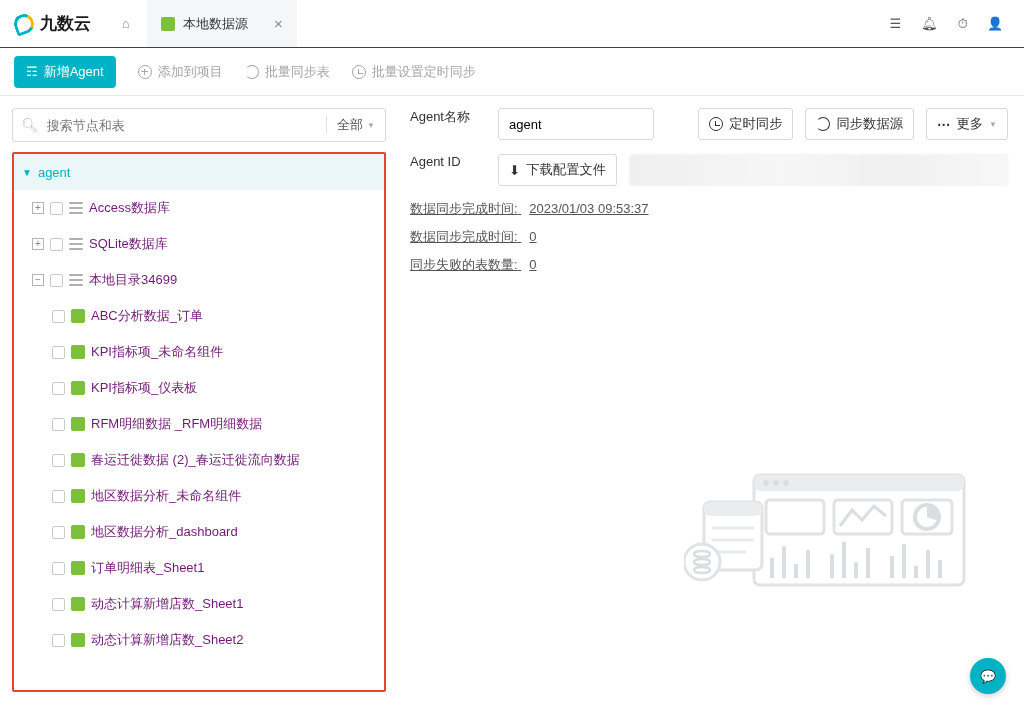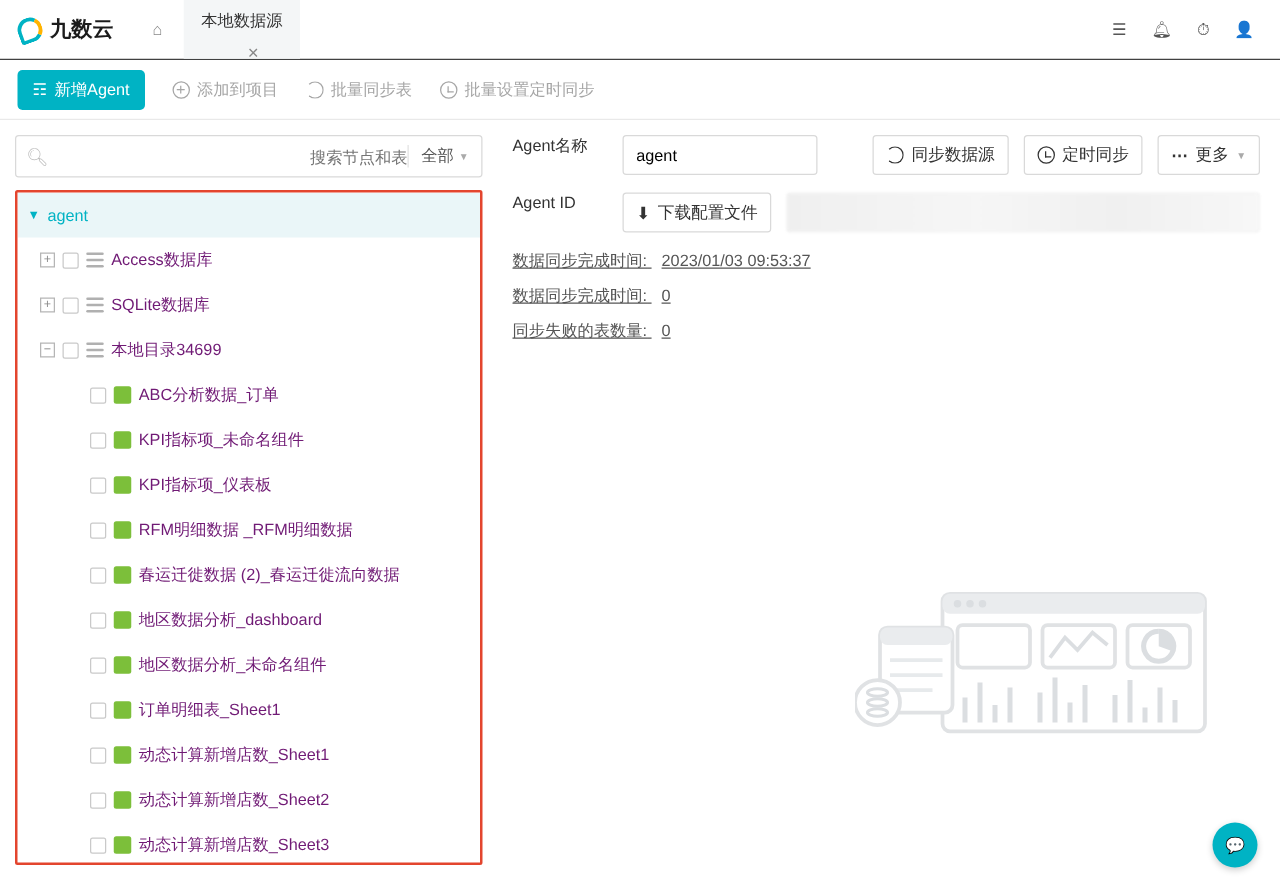--- a/index.html
+++ b/index.html
@@ -5,60 +5,60 @@
   * { box-sizing: border-box; margin: 0; padding: 0; }
   html, body { width: 1024px; height: 710px; font-family: -apple-system, "PingFang SC", "Microsoft YaHei", sans-serif; font-size: 13px; color: #333; background: #fff; overflow: hidden; }
   .app { width: 1024px; height: 710px; position: relative; }
 
   
   .topbar { display:flex; align-items:center; height:48px; border-bottom:1px solid #404040; }
   .logo { display:flex; align-items:center; gap:6px; padding:0 14px; font-weight:700; font-size:17px; color:#1b1b1b; }
   .logo-mark { width:20px; height:20px; position:relative; }
   .logo-mark::before { content:""; position:absolute; inset:0; border:3px solid #00b3c4; border-right-color:#ffb300; border-top-color:#00b3c4; border-radius:50% 50% 50% 15%; transform:rotate(-20deg);}
   .home-tab { width:42px; height:100%; display:flex; align-items:center; justify-content:center; color:#888;}
-  .tab { height:100%; display:flex; align-items:center; gap:8px; padding:0 14px; background:#f4f6f7; position:relative;flex-direction:column; }
+  .tab { height:100%; display:flex; align-items:center; gap:8px; padding:0 14px; background:#f4f6f7; position:relative; }
   .tab .tab-icon { width:14px;height:14px;background:#7cbf3a;border-radius:2px;display:inline-block;}
   .tab .close { color:#888; font-size:15px; margin-left:18px;}
   .topbar-spacer { flex:1; }
   .topbar-icons { display:flex; gap:20px; padding-right:20px; color:#555;}
   .topbar-icons span { display:inline-flex; align-items:center; }
 
   
   .toolbar { display:flex; align-items:center; gap:22px; height:48px; padding:0 14px; border-bottom:1px solid #e9e9e9;}
   .btn-primary { background:#00b3c4; color:#fff; border:none; border-radius:4px; padding:7px 12px; display:flex; align-items:center; gap:6px; font-size:13px;}
   .toolbar-link { display:flex; align-items:center; gap:6px; color:#a6a6a6; }
   .circ-icon { width:14px;height:14px;border:1.5px solid currentColor;border-radius:50%;display:inline-flex;align-items:center;justify-content:center;}
 
   
   .columns { display:flex; height:calc(710px - 48px - 48px); }
   .left-col { width:398px; flex:0 0 398px; display:flex; flex-direction:column; }
   .right-col { flex:1; padding:12px 16px 0 12px; position:relative; }
 
   .search-row { display:flex; align-items:center; margin:12px 12px 8px; border:1px solid #d9d9d9; border-radius:3px; height:34px;}
   .search-row .glass { color:#bdbdbd; padding:0 8px; font-size:14px;}
-  .search-row input { border:none; flex:1; outline:none; font-size:13px; background:transparent;text-align:right;}
+  .search-row input { border:none; flex:1; outline:none; font-size:13px; background:transparent;}
   .search-row .filter-all { padding:0 10px; border-left:1px solid #e2e2e2; color:#555; display:flex; align-items:center; gap:4px;}
   .small-caret { font-size:8px; color:#aaa; }
 
   .tree { border:2px solid #e3452e; border-top:2px solid #e3452e; border-radius:2px; margin:2px 12px 0; height:540px; overflow-y:auto; position:relative;}
   .tree::-webkit-scrollbar{width:6px;}
   .tree::-webkit-scrollbar-thumb{background:#d9d9d9;border-radius:3px;}
 
   .node { display:flex; align-items:center; height:36px; padding-left:8px; gap:6px; }
   .node.selected { background:#eaf6f8; }
   .node-label { color:#701a75; }
   .node.collapsible .expander { width:12px;height:12px;border:1px solid #b5b5b5;display:inline-flex;align-items:center;justify-content:center;font-size:10px;color:#888;line-height:1;}
   .chk { width:13px;height:13px;border:1px solid #c9c9c9;border-radius:2px;display:inline-block;}
   .db-icon { width:14px;height:12px;display:inline-flex;flex-direction:column;justify-content:space-between;}
   .db-icon i{height:2px;background:#b0b0b0;border-radius:1px;}
   .leaf-icon { width:14px;height:14px;background:#7cbf3a;border-radius:2px;display:inline-block;}
   .agent-caret { color:#00b3c4; font-size:10px;}
   .agent-label{ color:#00b3c4; }
 
-  .child { padding-left:58px; }
+  .child { padding-left:38px; }
 
   
   .detail-row { display:flex; align-items:flex-start; margin-bottom:14px; gap:12px;}
   .lbl { color:#333; width:76px; }
   .text-input { height:32px; border:1px solid #d9d9d9; border-radius:3px; padding:0 10px; width:156px; font-size:13px;}
   .btn-outline { height:32px; border:1px solid #d9d9d9; background:#fff; border-radius:3px; padding:0 10px; display:inline-flex; align-items:center; gap:6px; color:#333;}
   .blur-box { height:32px; border:1px solid #e9e9e9; border-radius:3px; flex:1; min-width:0; background:linear-gradient(90deg,#e8e8e8 0,#f2f2f2 40%,#e9e9e9 70%,#f4f4f4 100%); filter:blur(1px); opacity:.65;}
 
   .stats p { color:#555; margin-bottom:10px;text-decoration:underline; }
   .stats .num { margin-left:8px;}
@@ -189,62 +189,57 @@
             <span class="node-label">RFM明细数据 _RFM明细数据</span>
           </div>
         <div class="node child">
             <span class="chk"></span>
             <span class="leaf-icon"></span>
             <span class="node-label">春运迁徙数据  (2)_春运迁徙流向数据</span>
           </div>
         <div class="node child">
             <span class="chk"></span>
             <span class="leaf-icon"></span>
+            <span class="node-label">地区数据分析_未命名组件</span>
+          </div>
+        <div class="node child">
+            <span class="chk"></span>
+            <span class="leaf-icon"></span>
             <span class="node-label">地区数据分析_dashboard</span>
           </div>
         <div class="node child">
             <span class="chk"></span>
             <span class="leaf-icon"></span>
-            <span class="node-label">地区数据分析_未命名组件</span>
-          </div>
-        <div class="node child">
-            <span class="chk"></span>
-            <span class="leaf-icon"></span>
             <span class="node-label">订单明细表_Sheet1</span>
           </div>
         <div class="node child">
             <span class="chk"></span>
             <span class="leaf-icon"></span>
             <span class="node-label">动态计算新增店数_Sheet1</span>
           </div>
         <div class="node child">
             <span class="chk"></span>
             <span class="leaf-icon"></span>
             <span class="node-label">动态计算新增店数_Sheet2</span>
-          </div>
-        <div class="node child">
-            <span class="chk"></span>
-            <span class="leaf-icon"></span>
-            <span class="node-label">动态计算新增店数_Sheet3</span>
           </div>
       </div>
     </div>
 
     <div class="right-col">
       <div class="detail-row">
         <span class="lbl">Agent名称</span>
         <input class="text-input" value="agent" style="">
         <div style="flex:1"></div>
         <button class="btn-outline">
+          <span class="clock-icon"></span>
+          <span>定时同步</span>
+        </button>
+        <button class="btn-outline">
           <span class="sync-icon"></span>
           <span>同步数据源</span>
-        </button>
-        <button class="btn-outline">
-          <span class="clock-icon"></span>
-          <span>定时同步</span>
         </button>
         <button class="btn-outline">
           <span class="dots-icon"></span>
           <span>更多</span>
           <span class="small-caret">▼</span>
         </button>
       </div>
 
       <div class="detail-row">
         <span class="lbl">Agent ID</span>

